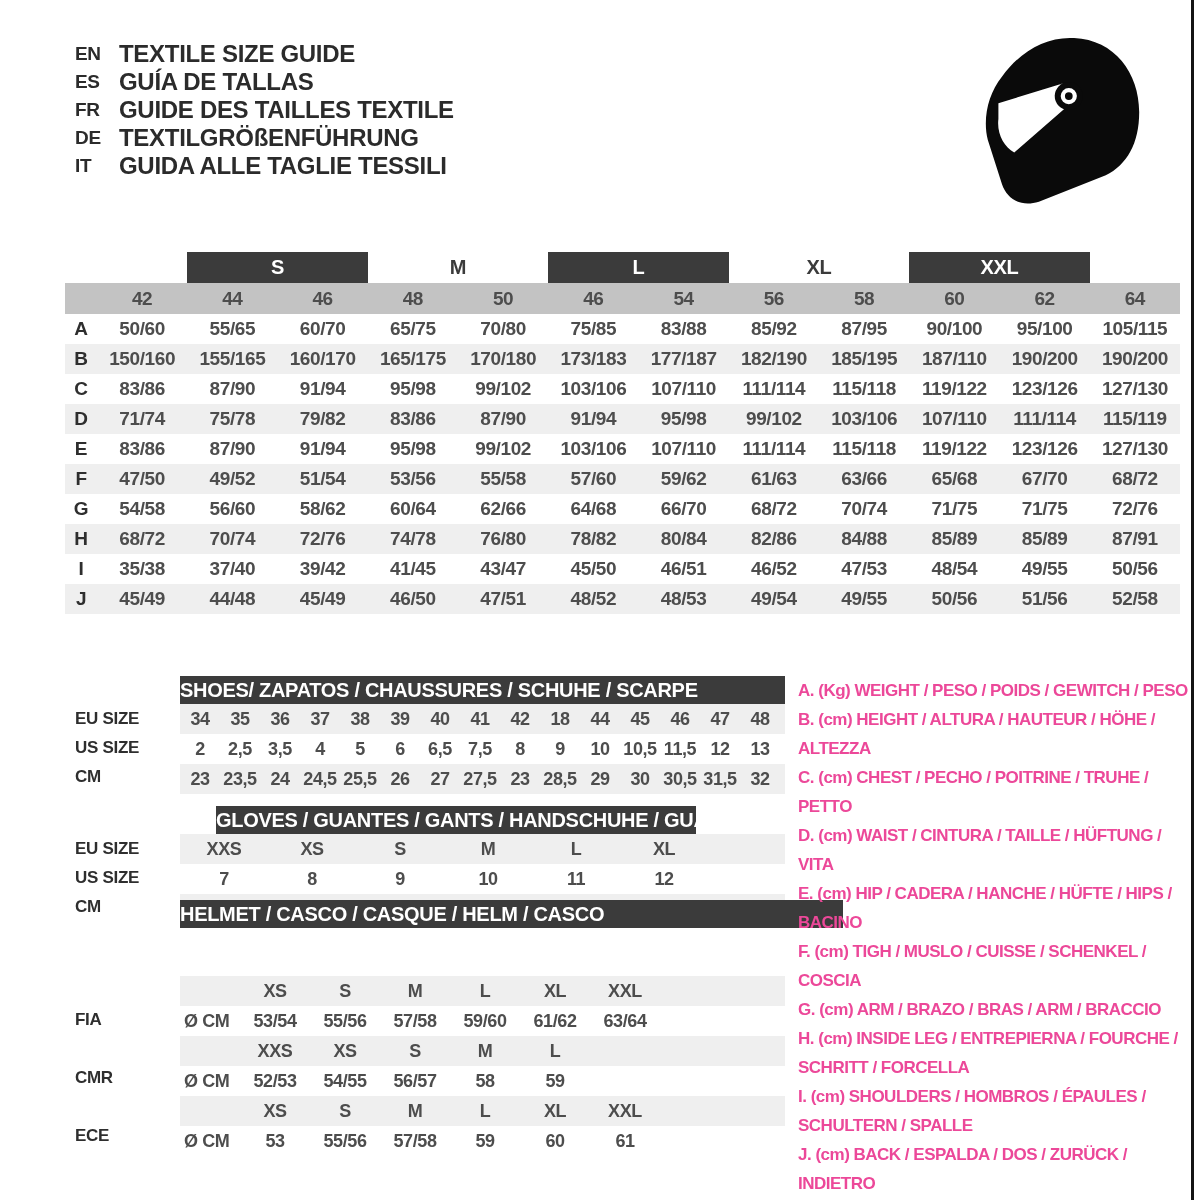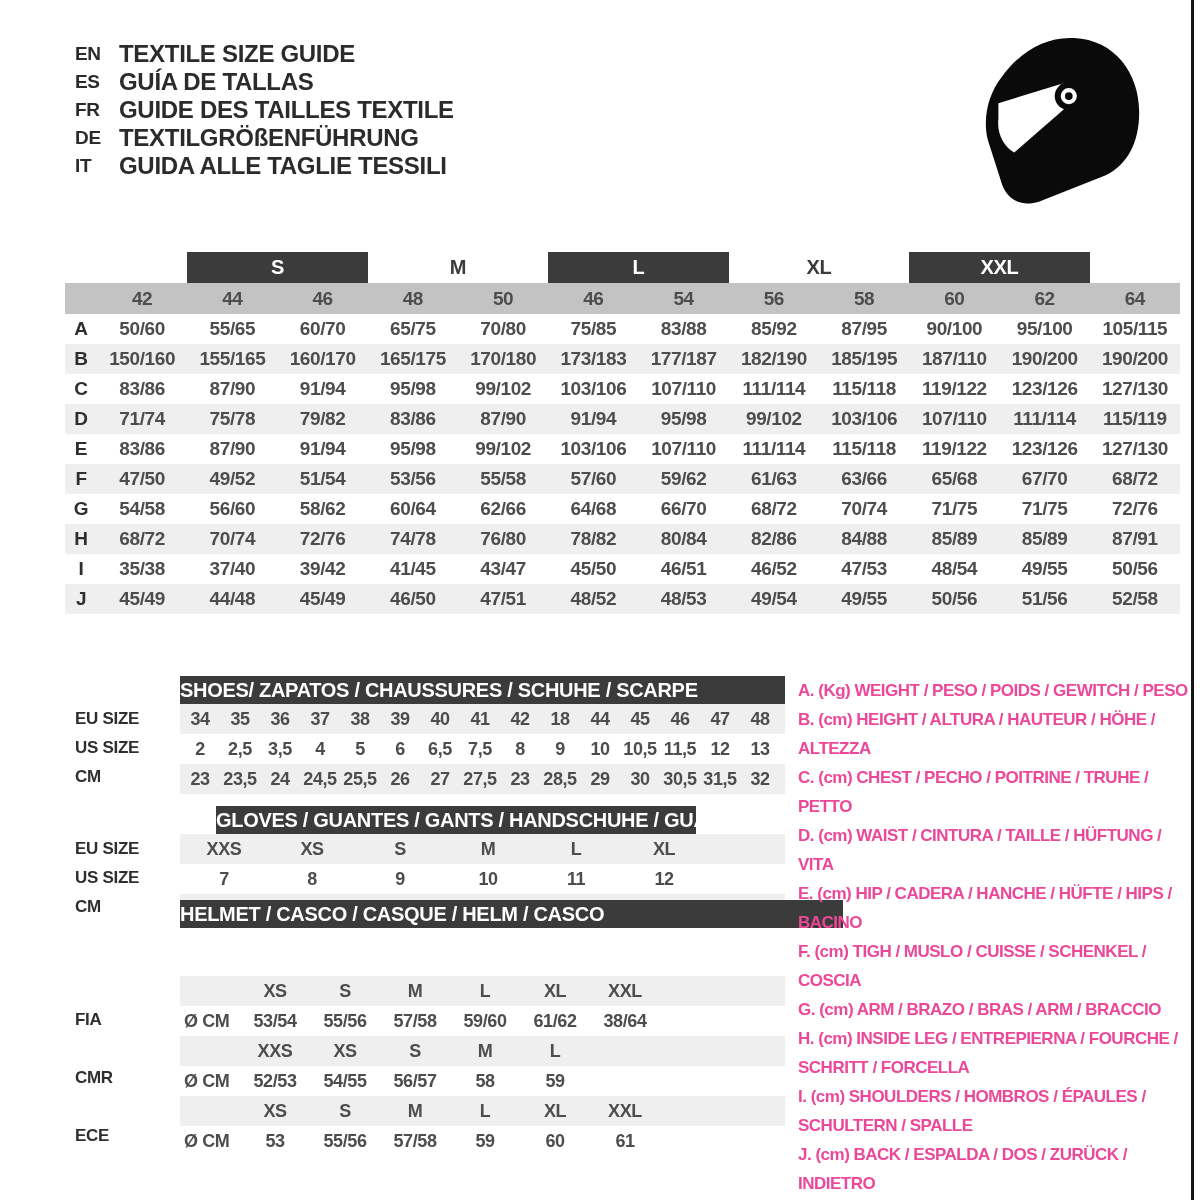--- a/index.html
+++ b/index.html
@@ -387,21 +387,21 @@
         </div>
       </div>
       <div class="sub-row white">
         <div class="inner helm">
           <div class="cell unit">Ø CM</div>
           <div class="cell">53/54</div>
           <div class="cell">55/56</div>
           <div class="cell">57/58</div>
           <div class="cell">59/60</div>
           <div class="cell">61/62</div>
-          <div class="cell">38/64</div>
+          <div class="cell">63/64</div>
         </div>
       </div>
       <div class="sub-row gray">
         <div class="inner helm">
           <div class="cell unit"></div>
           <div class="cell">XXS</div>
           <div class="cell">XS</div>
           <div class="cell">S</div>
           <div class="cell">M</div>
           <div class="cell">L</div>

